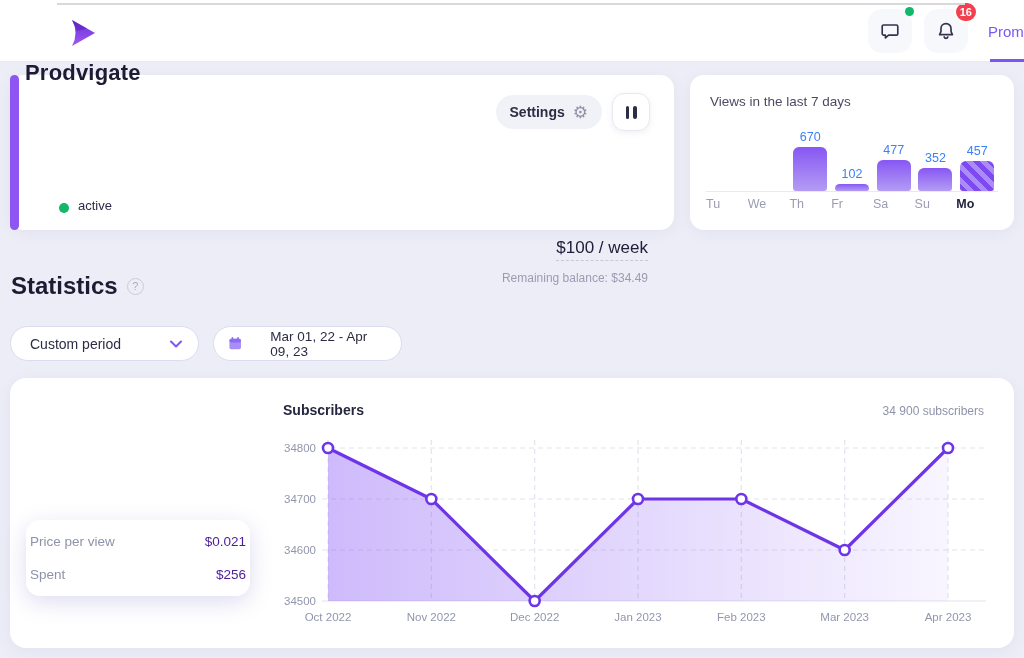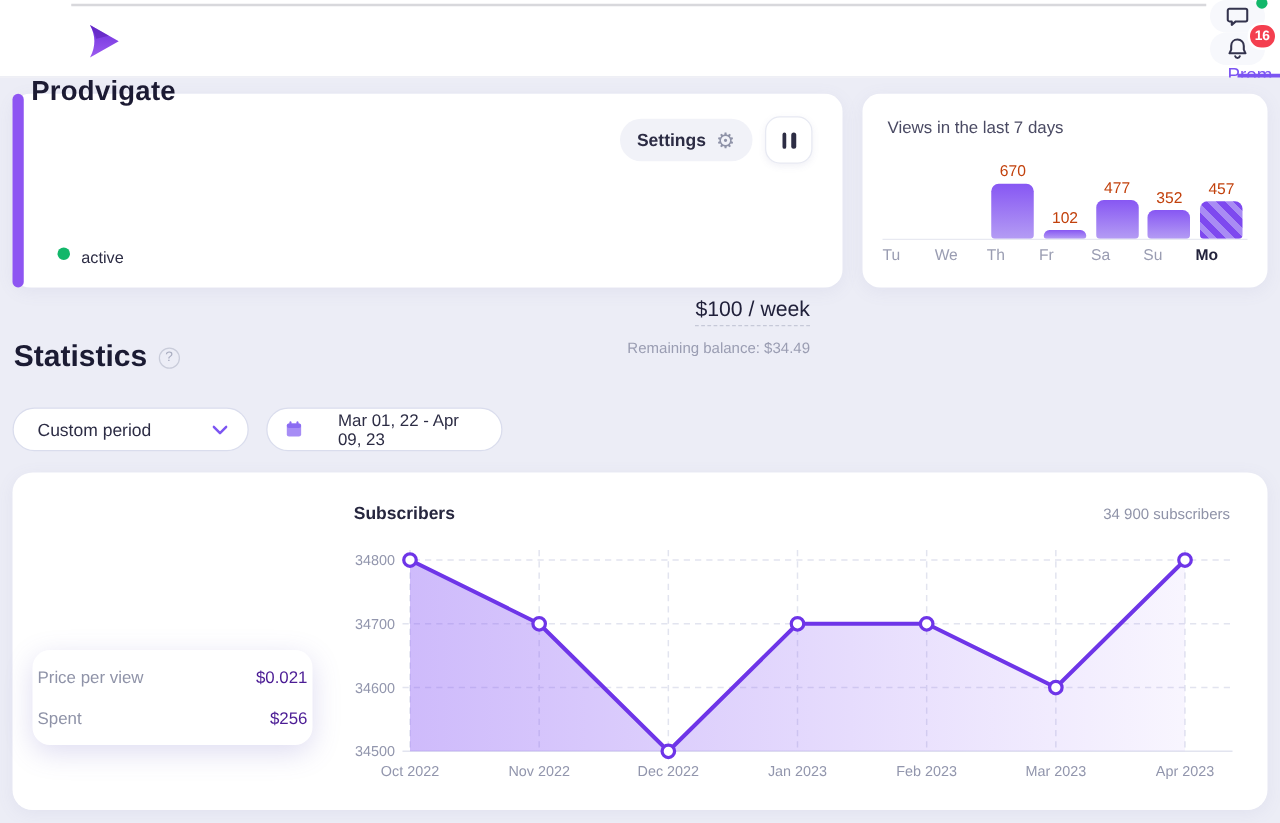--- a/index.html
+++ b/index.html
@@ -13,40 +13,40 @@
   svg text { font-family:"Liberation Sans", sans-serif; }
 
   
   .topline { position:absolute; left:57px; top:3px; width:908px; height:2px; background:#d8d8dc; z-index:5; }
   .header {
     position:absolute; left:0; top:0; width:1024px; height:62px;
     background:#ffffff; border-bottom:1px solid #e9eaf2; z-index:4;
   }
   .brand { position:absolute; left:25px; top:17px; display:flex; align-items:center; gap:11px;flex-direction:column; }
   .brand-name { font-size:22px; font-weight:700; letter-spacing:0.2px; color:#1c1b33; }
-  .hdr-right { position:absolute; right:0; top:0; height:62px; display:flex; align-items:center;flex-direction:column; }
+  .hdr-right { position:absolute; right:0; top:0; height:62px; display:flex; align-items:center; }
   .icon-btn {
     position:relative; width:44px; height:44px; border-radius:14px;
     background:#f7f8fc; display:flex; align-items:center; justify-content:center;
     margin-right:12px; cursor:pointer;
   }
   .dot-online { position:absolute; top:-2px; right:-2px; width:9px; height:9px; border-radius:50%; background:#12b76a; }
   .badge {
     position:absolute; top:-8px; right:-10px; min-width:22px; height:22px; padding:0 4px;
     background:#f43f4f; border:2px solid #fff; border-radius:12px;
     color:#fff; font-size:11px; font-weight:700; display:flex; align-items:center; justify-content:center;
   }
   .nav-item { color:#7c55f2; font-size:15px; margin:0 0 0 8px; width:36px; overflow:hidden; white-space:nowrap; cursor:pointer; }
   .nav-underline { position:absolute; right:0; bottom:-1px; width:34px; height:3px; background:#7c55f2; }
 
   
   .card { background:#fff; border-radius:14px; box-shadow:0 3px 14px rgba(110,110,170,0.08); }
   .campaign { position:absolute; left:10px; top:75px; width:664px; height:155px; }
   .accent { position:absolute; left:0; top:0; width:9px; height:155px; border-radius:8px; background:#8e55f2; }
-  .status-row { position:absolute; left:36px; bottom:17px; display:flex; align-items:flex-start; gap:9px; }
+  .status-row { position:absolute; left:49px; bottom:17px; display:flex; align-items:flex-end; gap:9px; }
   .status-dot { width:10px; height:10px; border-radius:50%; background:#12b76a; }
   .status-text { font-size:13px; color:#2c2c44; }
   .settings-btn {
     position:absolute; right:72px; top:20px; height:34px; padding:0 14px;
     background:#f1f2f8; border-radius:17px; display:flex; align-items:center; gap:8px; cursor:pointer;
   }
   .settings-btn span.lbl { font-size:14px; font-weight:600; color:#2c2c44; }
   .gear { font-size:17px; color:#8f93a8; line-height:1; }
   .pause-btn {
     position:absolute; right:24px; top:18px; width:38px; height:38px;
@@ -57,21 +57,21 @@
   .pause-bar { width:3.5px; height:13px; background:#2d2d44; border-radius:2px; }
   .budget { position:absolute; right:26px; top:163px; font-size:17px; color:#20203a;
     border-bottom:1.5px dashed #c6c9d8; padding-bottom:2px; cursor:pointer; }
   .balance { position:absolute; right:26px; top:196px; font-size:12px; color:#9a9db2; }
 
   
   .views-card { position:absolute; left:690px; top:75px; width:324px; height:155px; }
   .views-title { position:absolute; left:20px; top:19px; font-size:13.5px; color:#4a4a63; }
   .bars-area { position:absolute; left:16px; right:16px; top:48px; height:68px; display:flex; }
   .bar-col { flex:1; display:flex; flex-direction:column; align-items:center; justify-content:flex-end; }
-  .bar-val { font-size:12.5px; color:#c2410c; margin-bottom:3px; }
+  .bar-val { font-size:12.5px; color:#3b82f6; margin-bottom:3px; }
   .bar { width:34px; border-radius:6px 6px 3px 3px; background:linear-gradient(180deg,#8757f3,#b49cf4); }
   .bar.hatched { background:repeating-linear-gradient(45deg,#7e49ef 0 5px,#a98cf4 5px 10px); }
   .bars-axis { position:absolute; left:16px; right:16px; top:116px; height:1px; background:#e8e9f1; }
   .bars-labels { position:absolute; left:16px; right:16px; top:122px; display:flex; }
   .bar-day { flex:1; text-align:left; font-size:12.5px; color:#9a9db2; }
   .bar-day.current { color:#23233c; font-weight:700; }
 
   
   .stats-heading { position:absolute; left:11px; top:272px; display:flex; align-items:center; gap:9px; }
   .stats-heading h1 { font-size:24px; font-weight:700; color:#1b1b33; }

